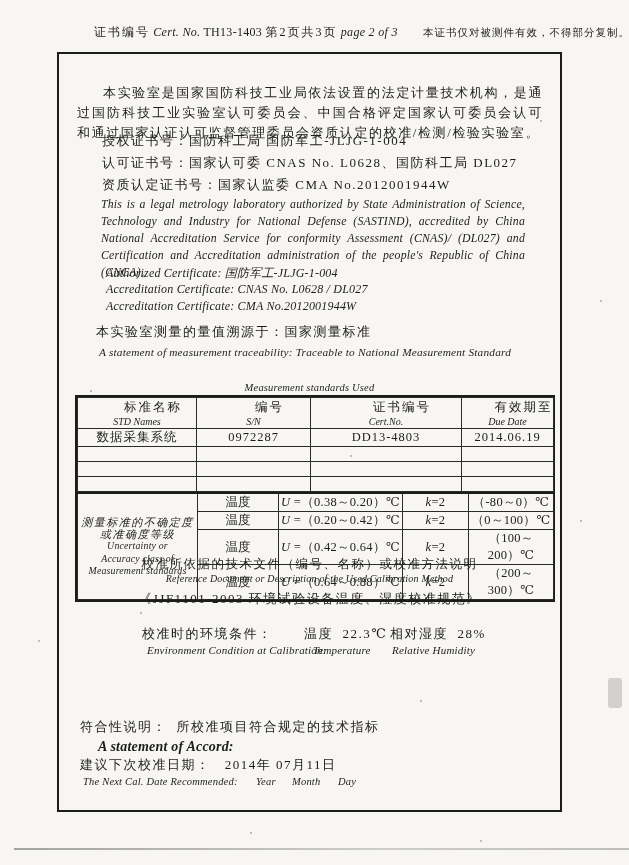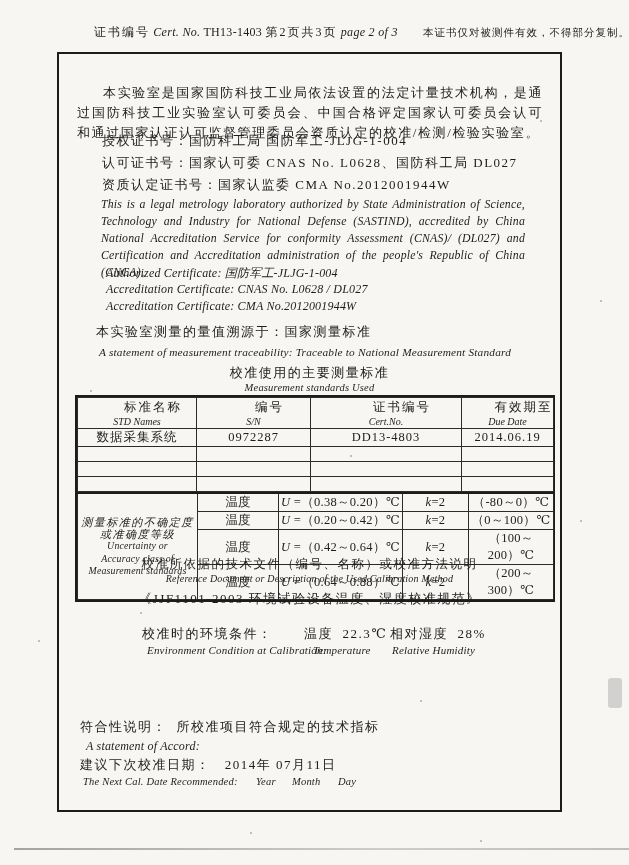--- a/index.html
+++ b/index.html
@@ -85,21 +85,20 @@
 
     <p class="abs enpara" style="margin:0;">This is a legal metrology laboratory authorized by State Administration of Science, Technology and Industry for National Defense (SASTIND), accredited by China National Accreditation Service for conformity Assessment (CNAS)/    (DL027) and Certification and Accreditation administration of the people's Republic of China (CNCA)。</p>
 
     <div class="abs enl" style="top:211px;left:47px;">Authorized Certificate:  国防军工-JLJG-1-004</div>
     <div class="abs enl" style="top:228px;left:47px;">Accreditation Certificate: CNAS No. L0628 / DL027</div>
     <div class="abs enl" style="top:245px;left:47px;">Accreditation Certificate: CMA No.2012001944W</div>
 
     <div class="abs enl" style="top:292px;left:40px;font-size:11.3px;">A statement of measurement traceability: Traceable to National Measurement Standard</div>
     <div class="abs cnl" style="top:269px;left:37px;">本实验室测量的量值溯源于：国家测量标准</div>
 
-    <div class="abs ctr cnl" style="top:310px;">校准使用的主要测量标准</div>
     <div class="abs ctr enl" style="top:328px;font-size:10.5px;">Measurement standards Used</div>
 
     <div class="abs tblwrap">
       <table>
         <colgroup>
             <col style="width:119px">
             <col style="width:114px">
             <col style="width:151px">
             <col style="width:92px">
           </colgroup>
@@ -200,21 +199,21 @@
       <span class="abs cnl" style="top:0;left:83px;">校准时的环境条件：</span>
       <span class="abs cnl" style="top:0;left:245px;"><span>温度</span>&nbsp;&nbsp;<span>22.3℃</span></span>
       <span class="abs cnl" style="top:0;left:331px;"><span>相对湿度</span>&nbsp;&nbsp;<span>28%</span></span>
       <span class="abs enl" style="top:19px;left:88px;font-size:11px;">Environment Condition at Calibration:</span>
       <span class="abs enl" style="top:19px;left:245px;font-size:11px;padding-left:9px;">Temperature</span>
       <span class="abs enl" style="top:19px;left:333px;font-size:11px;">Relative Humidity</span>
     </div>
 
     <div class="abs" style="top:664px;left:21px;width:460px;">
       <div class="cnl"><span>符合性说明：</span>&nbsp;&nbsp;<span>所校准项目符合规定的技术指标</span></div>
-      <div class="enl" style="font-size:12px;margin-top:3px;margin-left:6px;">A statement of Accord:</div>
+      <div class="enl" style="font-size:14px;margin-top:3px;margin-left:18px;font-weight:bold;">A statement of Accord:</div>
     </div>
 
     <div class="abs" style="top:702px;left:21px;width:460px;height:40px;">
       <div class="cnl"><span>建议下次校准日期：</span>&nbsp;&nbsp;&nbsp;<span>2014年  07月11日</span></div>
       <span class="abs enl" style="top:20px;left:3px;font-size:10.5px;">The Next Cal. Date Recommended:</span>
       <span class="abs enl" style="top:20px;left:176px;font-size:10.5px;">Year</span>
       <span class="abs enl" style="top:20px;left:212px;font-size:10.5px;">Month</span>
       <span class="abs enl" style="top:20px;left:258px;font-size:10.5px;">Day</span>
     </div>
 

